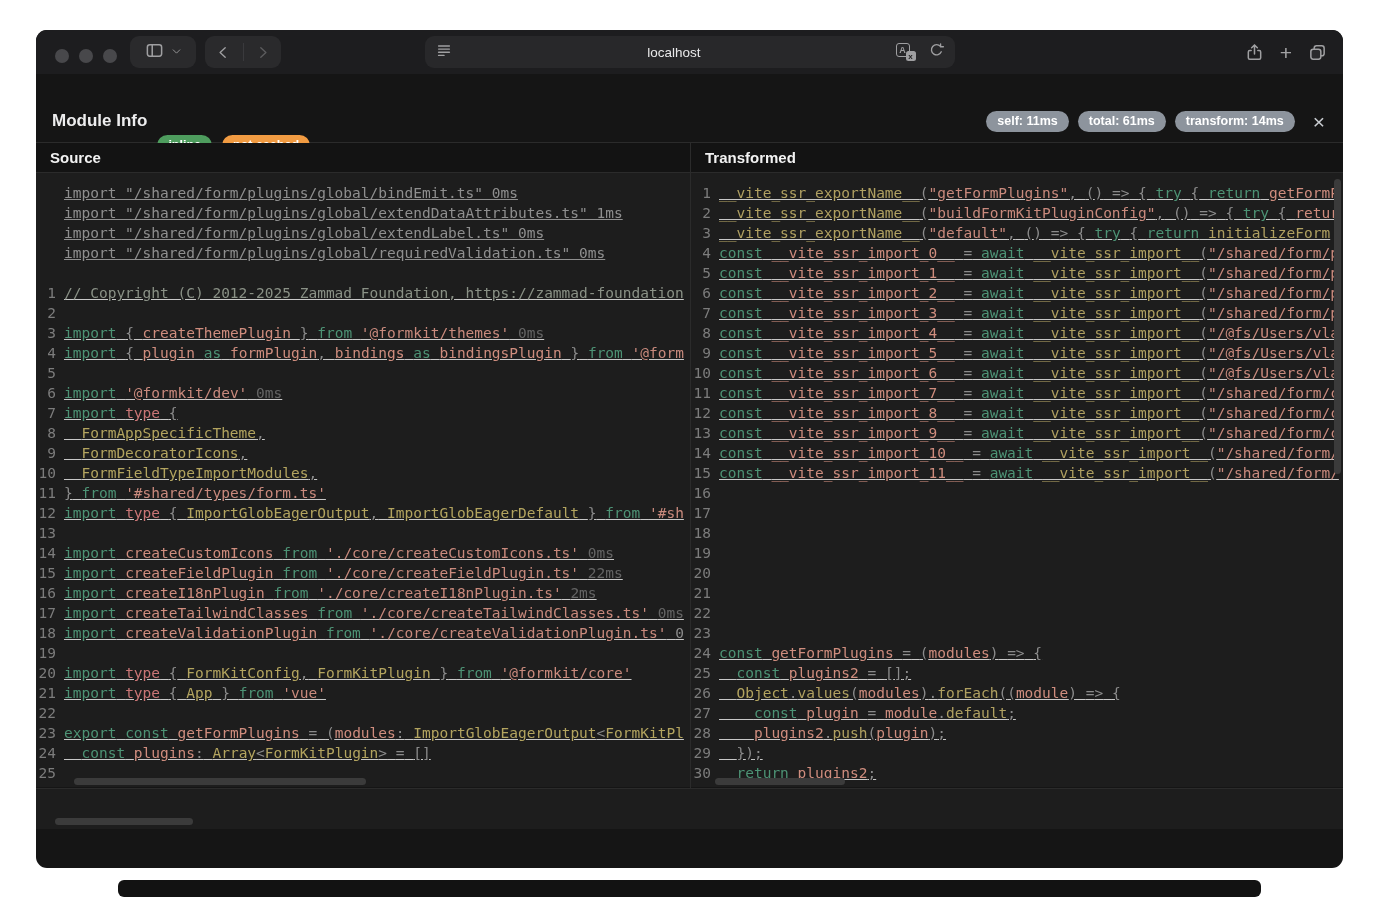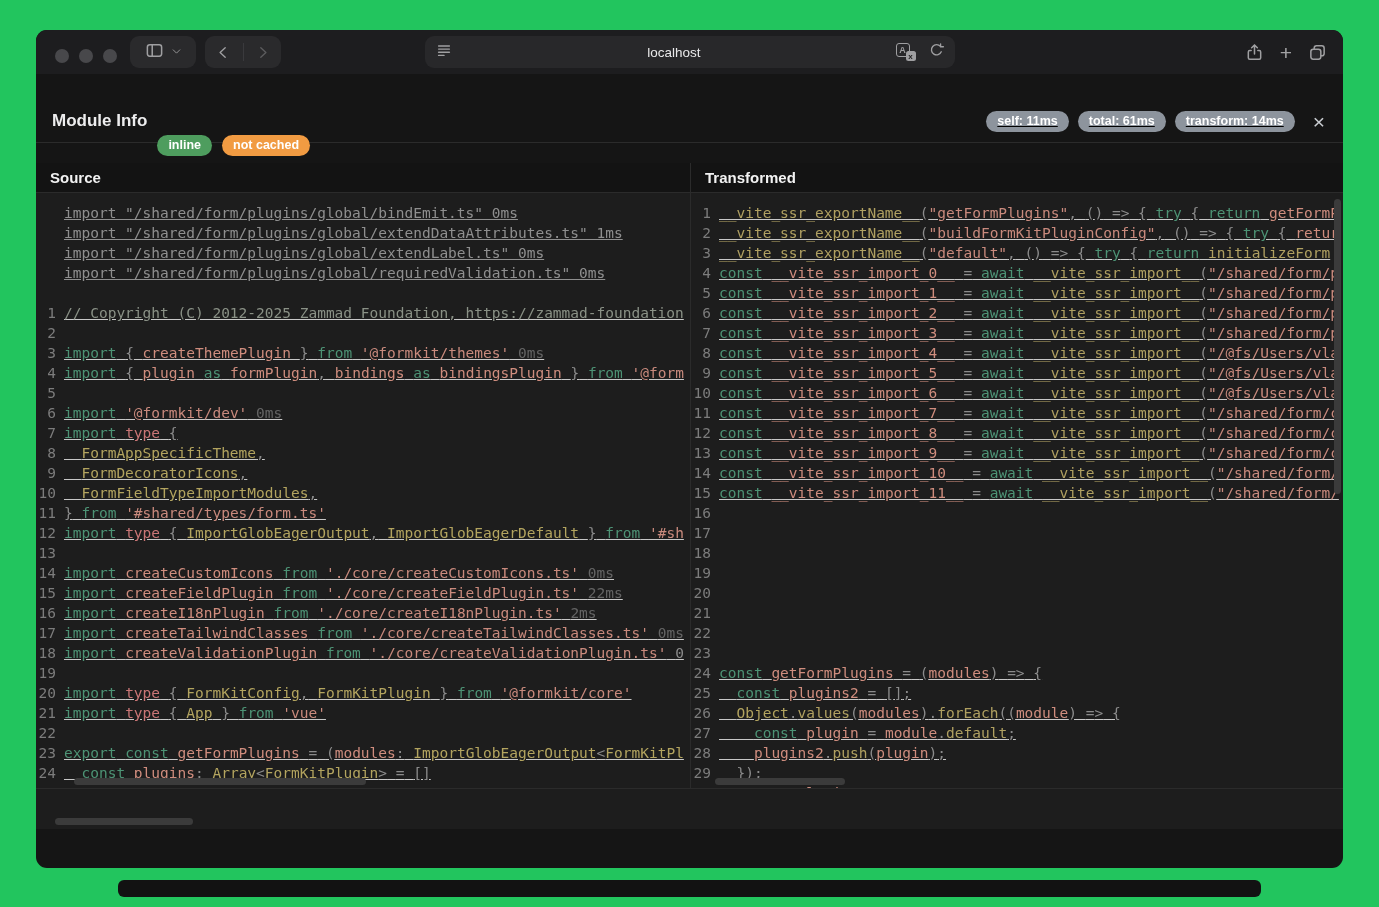--- a/index.html
+++ b/index.html
@@ -1,16 +1,16 @@
 <!DOCTYPE html>
 <html><head>
 <meta charset="utf-8">
 <style>
   html,body{margin:0;padding:0;background:#000;}
-  .desktop{position:relative;width:1379px;height:907px;background:#22c55e;overflow:hidden;
+  .desktop{position:relative;width:1379px;height:907px;background:#ffffff;overflow:hidden;
            font-family:"Liberation Sans", sans-serif;}
   .window{position:absolute;left:36px;top:30px;width:1307px;height:838px;background:#151515;
           border-radius:11px;overflow:hidden;}
   
   .chrome{position:relative;height:44px;background:#1d1d1f;}
   .traffic{position:absolute;left:19px;top:19px;display:flex;gap:10px;}
   .traffic span{width:14px;height:14px;border-radius:50%;background:#48484b;display:block;}
   .pill{position:absolute;top:6px;height:32px;background:#2a2a2c;border-radius:9px;display:flex;
         align-items:center;justify-content:center;}
   .pill-sidebar{left:94px;width:66px;gap:7px;}
@@ -28,27 +28,27 @@
   .translate-wrap{position:relative;width:20px;height:18px;}
   .translate-a{position:absolute;left:0;top:0;width:12px;height:12px;border:1.4px solid #9f9fa1;border-radius:3px;
                color:#9f9fa1;font-size:9px;font-weight:700;display:flex;align-items:center;justify-content:center;}
   .translate-x{position:absolute;right:0;bottom:0;width:10px;height:10px;background:#9f9fa1;border-radius:2.5px;
                color:#222;font-size:8px;font-weight:700;display:flex;align-items:center;justify-content:center;}
   
   .mod-header{padding:13px 16px 0 16px;height:68px;box-sizing:border-box;background:#151515;}
   .title-row{display:flex;align-items:center;}
   .page-title{font-size:17px;font-weight:700;color:#ededee;margin:0;}
   .badge{margin-left:10px;padding:4px 11px;border-radius:11px;font-size:12.5px;font-weight:700;color:#fff;line-height:1;margin-top:48px;}
-  .stats{margin-left:auto;display:flex;gap:9px;align-items:center;text-decoration:underline;}
+  .stats{margin-left:auto;display:flex;gap:9px;align-items:center;}
   .stat-pill{padding:4px 11px;border-radius:11px;font-size:12.5px;font-weight:700;color:#fff;line-height:1;}
   .close-btn{margin-left:16px;background:none;border:none;color:#c9ccd1;font-size:21px;line-height:1;padding:0 2px;cursor:default;}
   .file-path{margin-top:6px;font-family:Liberation Sans, sans-serif;font-size:12px;color:#9a9a9a;white-space:nowrap;overflow:hidden;}
   
   .panels{display:grid;grid-template-columns:655px 1fr;border-top:1px solid #2b2b2b;height:645px;}
-  .panel{position:relative;overflow:hidden;margin-top:20px;}
+  .panel{position:relative;overflow:hidden;}
   .panel.src{border-right:1px solid #2b2b2b;}
   .panel-header{height:30px;display:flex;align-items:center;padding-left:14px;background:#131313;
                 border-bottom:1px solid #2b2b2b;box-sizing:border-box;}
   .panel-title{font-size:15px;font-weight:700;color:#f2f2f2;}
   .code-area{position:relative;background:#1d1d1d;height:614px;overflow:hidden;padding-top:10px;box-sizing:border-box;
              font-family:"DejaVu Sans Mono", monospace;font-size:14.5px;line-height:20px;white-space:pre;}
   .code-row{display:flex;height:20px;}
   .ln-num{flex:0 0 28px;width:28px;text-align:right;padding-right:8px;box-sizing:border-box;color:#7c7c7c;user-select:none;}
   .ln-code{flex:1;overflow:hidden;color:#c7c7c7;text-decoration:underline;}
   .preamble{margin-bottom:20px;}

